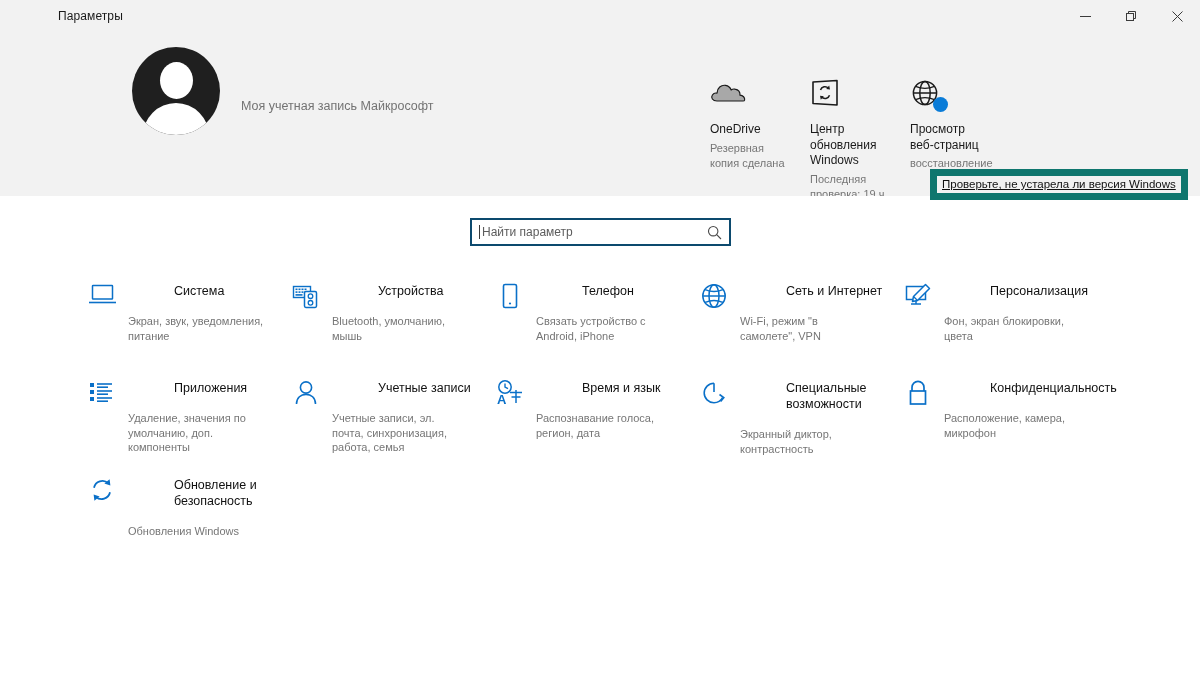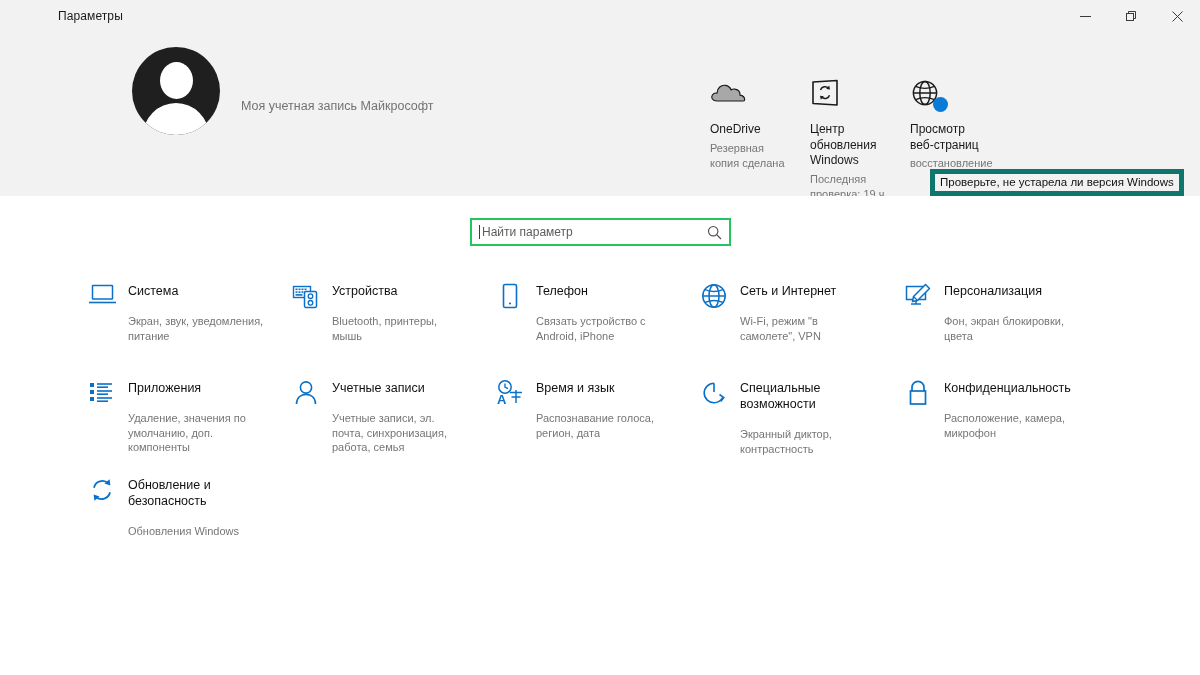--- a/index.html
+++ b/index.html
@@ -83,36 +83,37 @@
     margin-top: 9px; width: 72px;
   }
   .hcard-sub {
     font-size: 11px; color: #767676; line-height: 15px;
     margin-top: 3px; width: 78px;
   }
 
   
   .tooltip {
     position: absolute; left: 930px; top: 137px;
-    background: #f2f2f2; border: 5px solid #0f766e;
+    background: #f2f2f2; border: 7px solid #0f766e;
     font-size: 11.5px; color: #101010;
     padding: 2px 5px 3px 5px; white-space: nowrap;
     z-index: 40;
+    text-decoration: underline;
   }
 
   
   .main { position: relative; background: #fff; height: 479px; }
 
   .searchwrap {
     position: absolute; left: 470px; top: 22px;
     width: 261px; height: 28px;
   }
   .searchbox {
     width: 100%; height: 100%;
-    border: 2px solid #22c55e; background: #fff;
+    border: 2px solid #0c4a6e; background: #fff;
     display: flex; align-items: center;
     position: relative;
   }
   .search-caret {
     width: 1px; height: 14px; background: #3a3a3a;
     margin-left: 7px;
   }
   .search-ph {
     font-size: 12px; color: #5c5c5c; margin-left: 2px;
   }
@@ -133,20 +134,21 @@
   .tile-icon {
     width: 40px; flex: 0 0 40px; height: 32px;
     color: #0a70c8; display: flex; align-items: flex-start;
     padding-top: 1px;
   }
   .tile-icon svg { display: block; }
   .tile-text { padding-top: 1px; }
   .tile-title {
     font-size: 12.5px; color: #111111; line-height: 16px;
     max-width: 125px;
+    margin-left: 46px;
   }
   .tile-sub {
     font-size: 11px; color: #767676; line-height: 14.5px;
     margin-top: 15px; max-width: 136px;
   }
 </style>
 </head>
 <body>
 
 <div class="titlebar">
@@ -275,21 +277,21 @@
               <rect x="12.5" y="8.3" width="2" height="1.6"></rect>
             <rect x="3.5" y="11.1" width="7" height="1.6"></rect>
           </g>
           <rect x="12.5" y="8.5" width="12" height="16" rx="1.4" fill="#ffffff" stroke="currentColor" stroke-width="1.5"></rect>
           <circle cx="18.5" cy="13.2" r="2.3" fill="none" stroke="currentColor" stroke-width="1.3"></circle>
           <circle cx="18.5" cy="19.8" r="2.3" fill="none" stroke="currentColor" stroke-width="1.3"></circle>
         </svg>
       </div>
       <div class="tile-text">
         <div class="tile-title">Устройства</div>
-        <div class="tile-sub">Bluetooth, принтеры, мышь</div>
+        <div class="tile-sub">Bluetooth, умолчанию, мышь</div>
       </div>
     </div>
 
     <div class="tile">
       <div class="tile-icon">
         <svg width="30" height="26" viewBox="0 0 30 26" aria-hidden="true">
           <rect x="7.5" y="1.5" width="13" height="23" rx="1.6" fill="none" stroke="currentColor" stroke-width="1.6"></rect>
           <circle cx="14" cy="20.5" r="1.1" fill="currentColor"></circle>
         </svg>
       </div>

